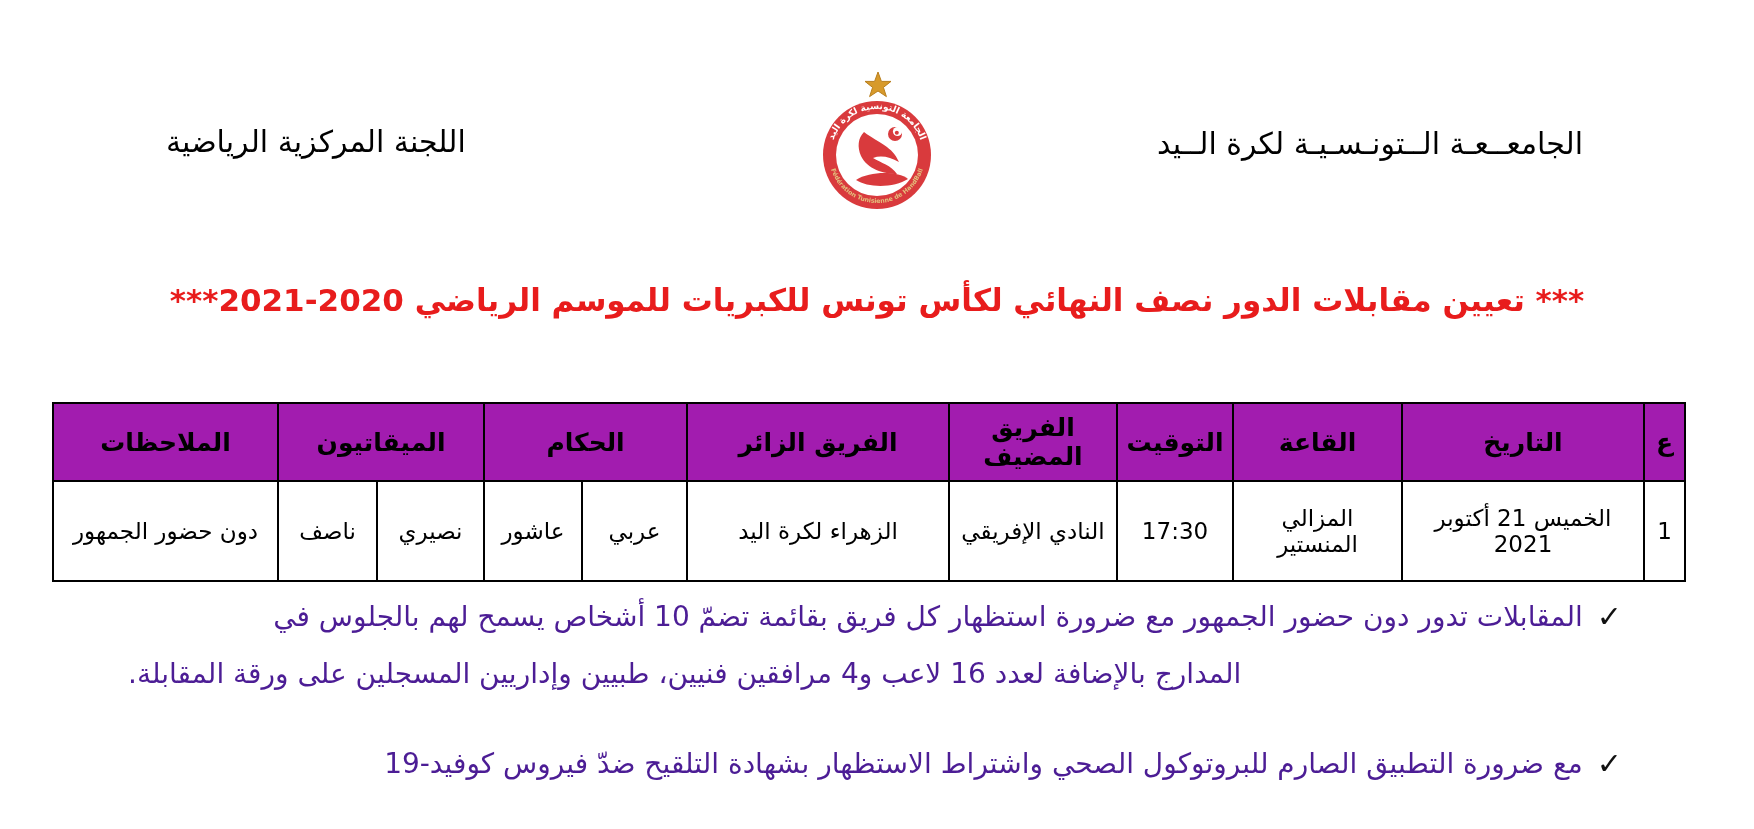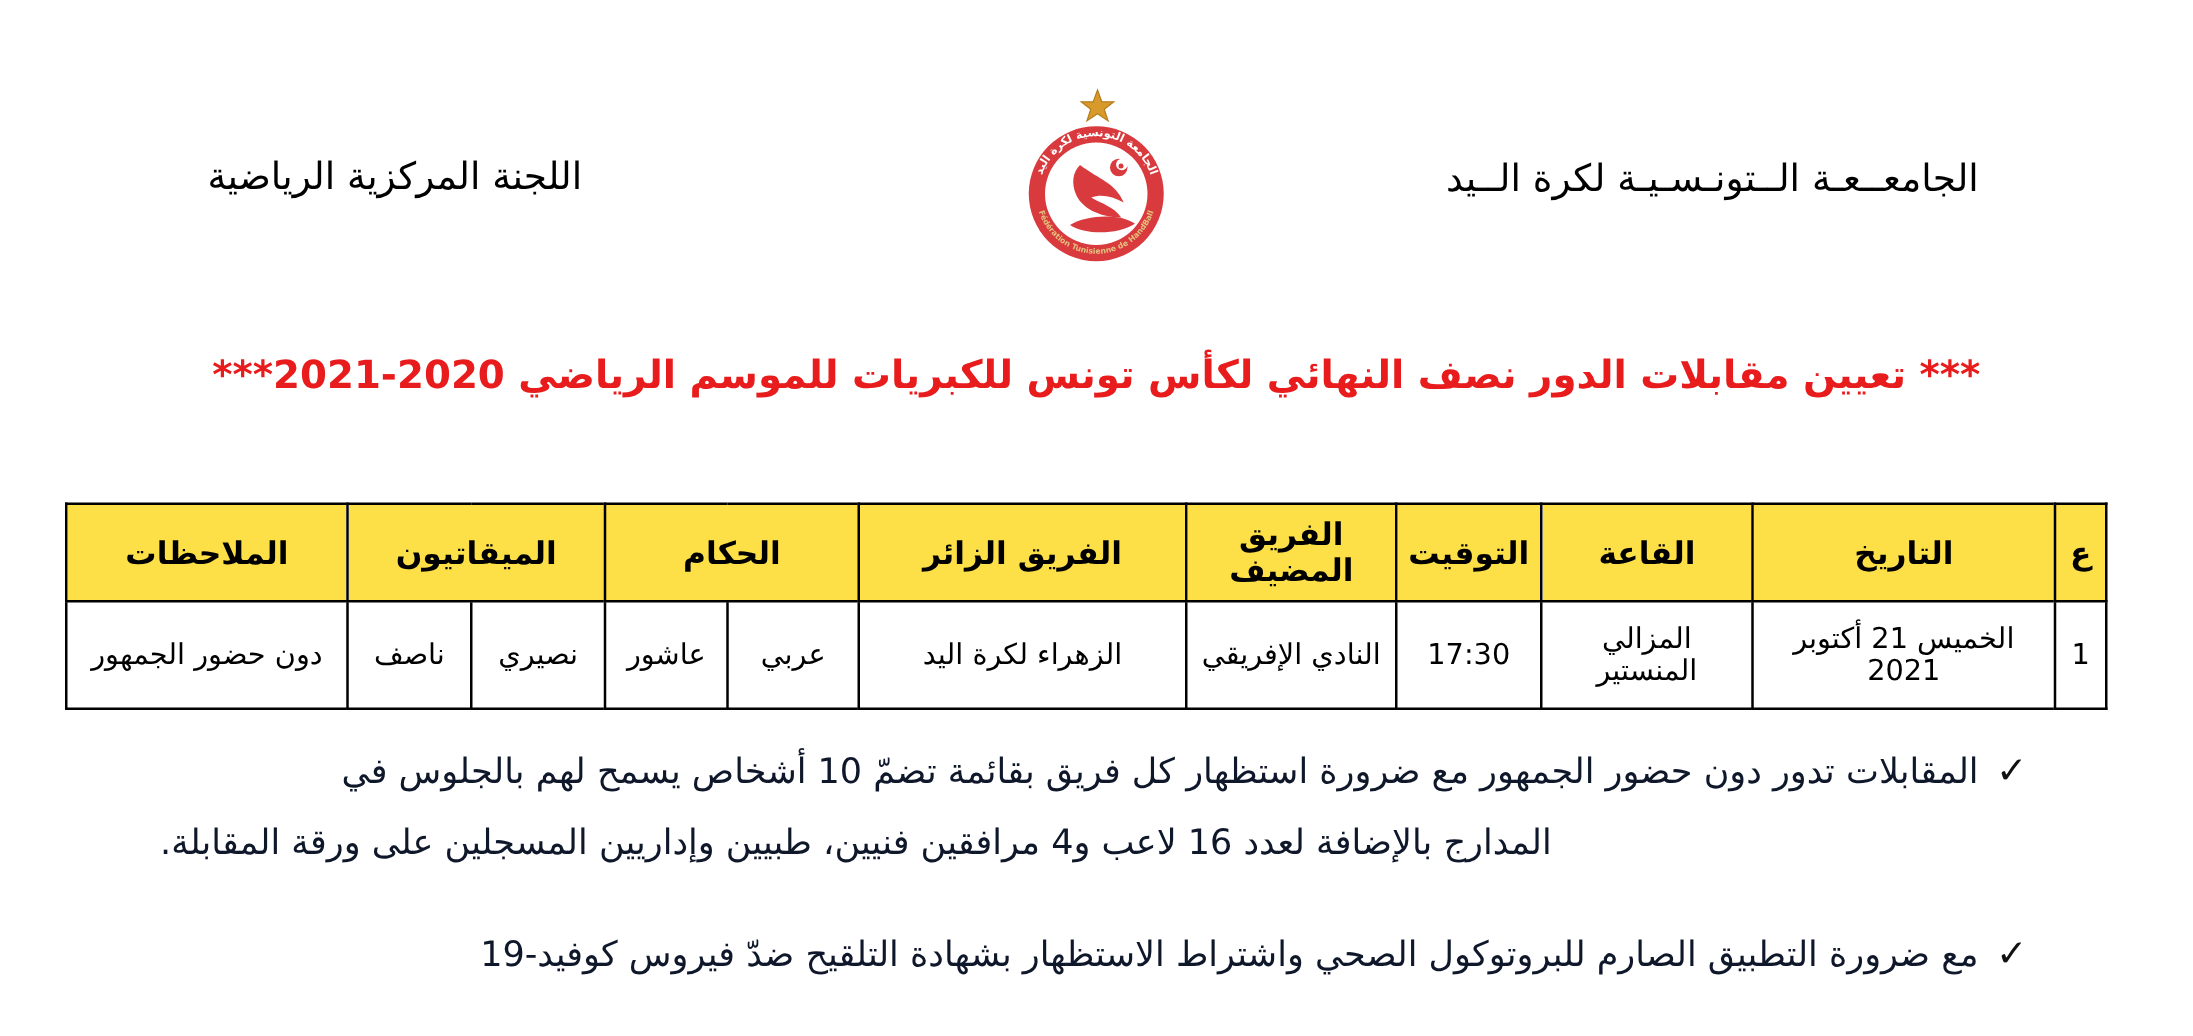--- a/index.html
+++ b/index.html
@@ -28,36 +28,36 @@
   .tbl-wrap { position:absolute; top:402px; left:52px; }
   table.sched {
     border-collapse:collapse; table-layout:fixed; width:1632px;
     direction:rtl; background:#fff;
   }
   table.sched th, table.sched td {
     border:2px solid #000; text-align:center; vertical-align:middle;
     padding:2px 4px; overflow:hidden;
   }
   table.sched th {
-    background:#fde047; font-weight:bold; font-size:25px; height:78px;
+    background:#a21caf; font-weight:bold; font-size:25px; height:78px;
   }
-  table.sched td { font-size:23px; height:86px; }
+  table.sched td { font-size:23px; height:100px; }
   
   .notes {
     position:absolute; top:588px; right:132px; left:128px;
     direction:rtl;
   }
   .note { display:flex; align-items:flex-start; margin-bottom:33px; }
   .note .check {
     font-size:30px; font-weight:bold; color:#111;
     line-height:57px; margin-left:14px; flex:0 0 auto;
   }
   .note .note-text { flex:1 1 auto; min-width:0; }
   .note .note-line {
-    color:#0f172a; font-size:28px; line-height:57px; white-space:nowrap;
+    color:#4c1d95; font-size:28px; line-height:57px; white-space:nowrap;
   }
   .note .note-line.centered { text-align:left; }
 </style>
 </head>
 <body>
 
 <div class="org-right">الجامعــعـة الــتونـسـيـة لكرة الــيد</div>
 <div class="org-left">اللجنة المركزية الرياضية</div>
 
 <div class="logo-wrap">

